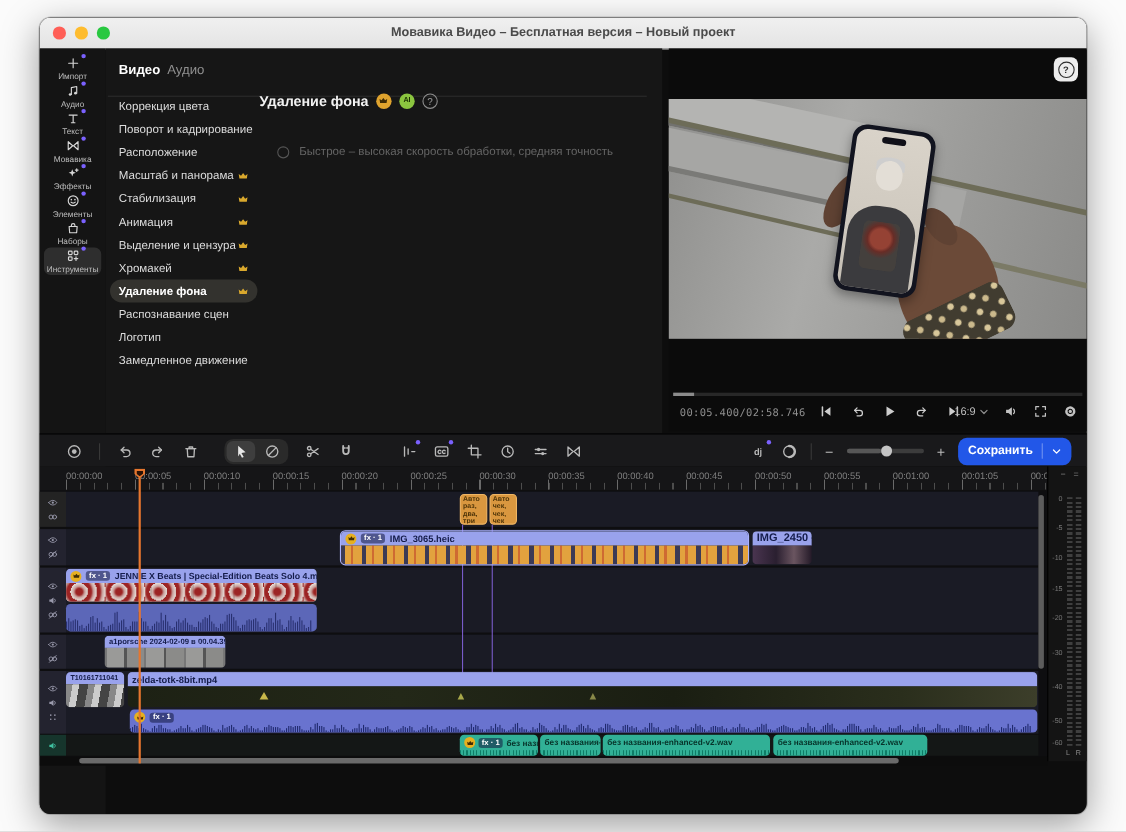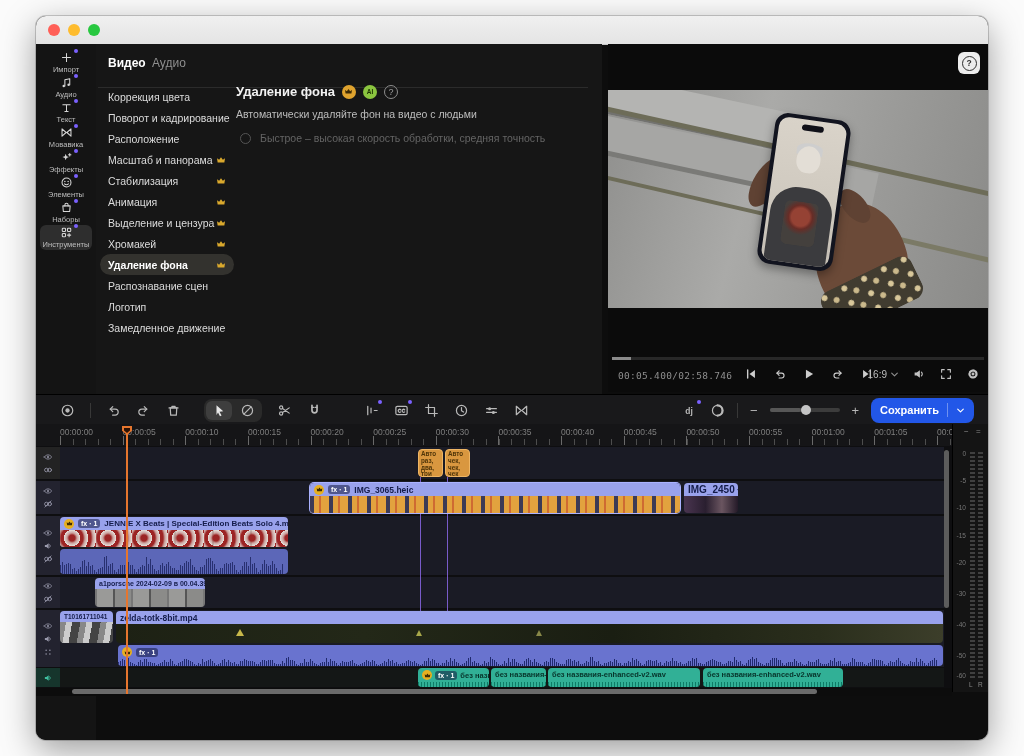--- a/index.html
+++ b/index.html
@@ -147,20 +147,21 @@
 
 <div class="stage">
 <div class="window">
 
   <div class="titlebar">
     <div class="lights">
       <span class="light" style="background:#ff5f57"></span>
       <span class="light" style="background:#febc2e"></span>
       <span class="light" style="background:#28c840"></span>
     </div>
+    <span class="title">Мовавика Видео – Бесплатная версия – Новый проект</span>
   </div>
 
   <div class="activity">
     <div id="act-items" style="padding-top:6px;">
           <div class="act-item">
             <span class="act-ic">
               <svg viewBox="0 0 16 16" fill="none" stroke="currentColor" stroke-width="1.3" stroke-linecap="round" stroke-linejoin="round">
                 <path d="M8 3v10M3 8h10"></path>
               </svg>
               <i class="pdot"></i>
@@ -333,22 +334,21 @@
     <div style="display:flex;align-items:center;gap:7px;">
       <span class="d-title">Удаление фона</span>
       <span class="badge gold">
             <svg viewBox="0 0 16 16">
               <path d="M2.8 11.6 1.8 5.2l3.3 2.2L8 3.6l2.9 3.8 3.3-2.2-1 6.4z" fill="currentColor"></path>
             </svg>
           </span>
       <span class="badge ai">AI</span>
       <span class="badge help">?</span>
     </div>
-    <div class="d-sub" style="margin-top:9px;">Автоматически удаляйте фон на видео с людьми</div>
-    <div class="radio-row" style="position:absolute;left:4px;top:48px;justify-content:flex-end;">
+    <div class="radio-row" style="position:absolute;left:16px;top:48px;justify-content:flex-end;">
       <span class="radio"></span>
       <span class="radio-lb">Быстрое – высокая скорость обработки, средняя точность</span>
     </div>
   </div>
 
   <div class="preview">
     <div class="help-btn">
       <span class="help-ring">?</span>
     </div>
     <div class="video">

